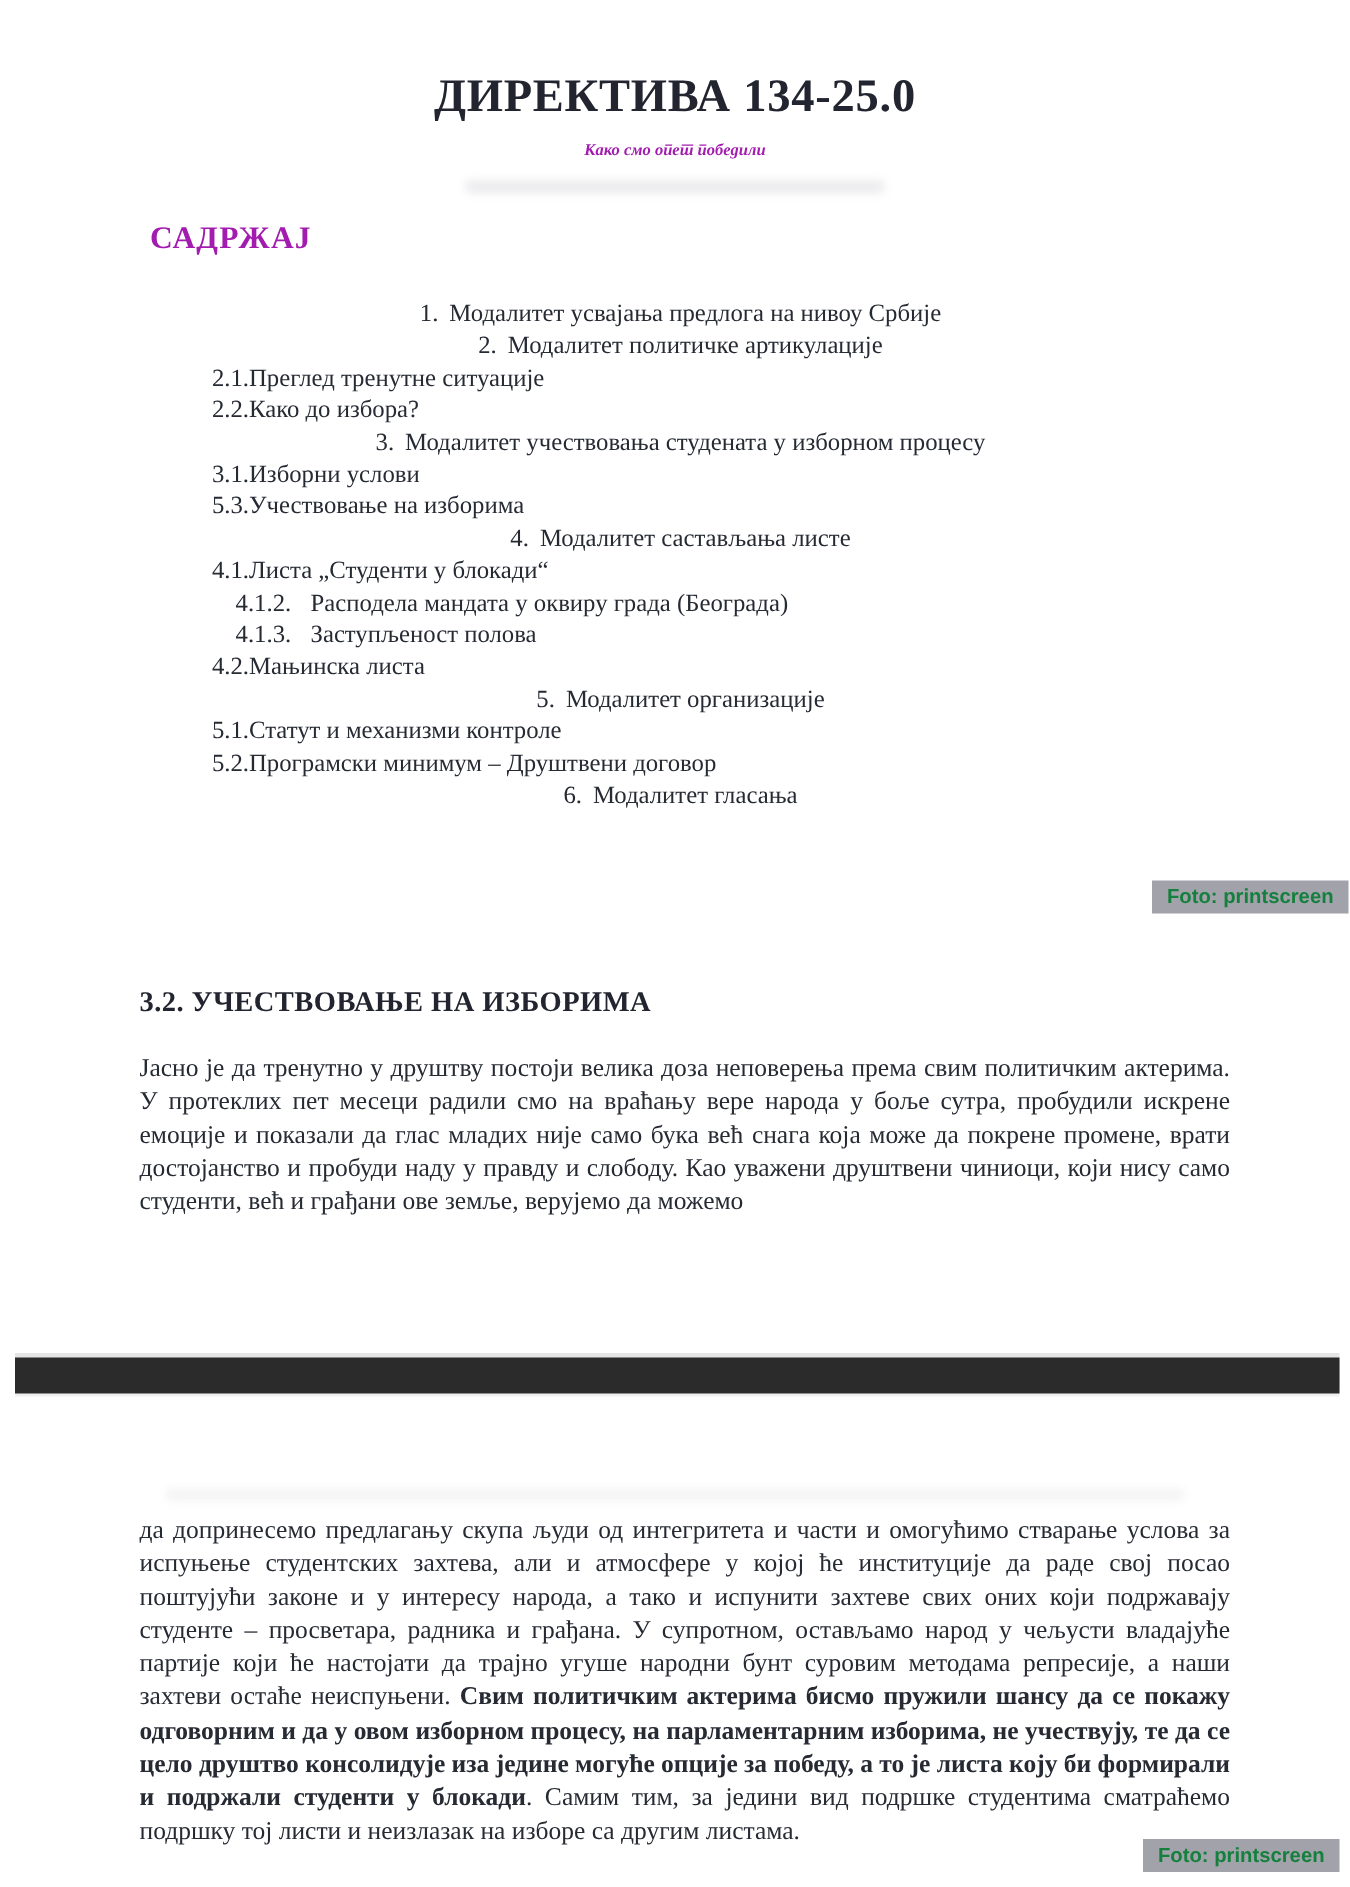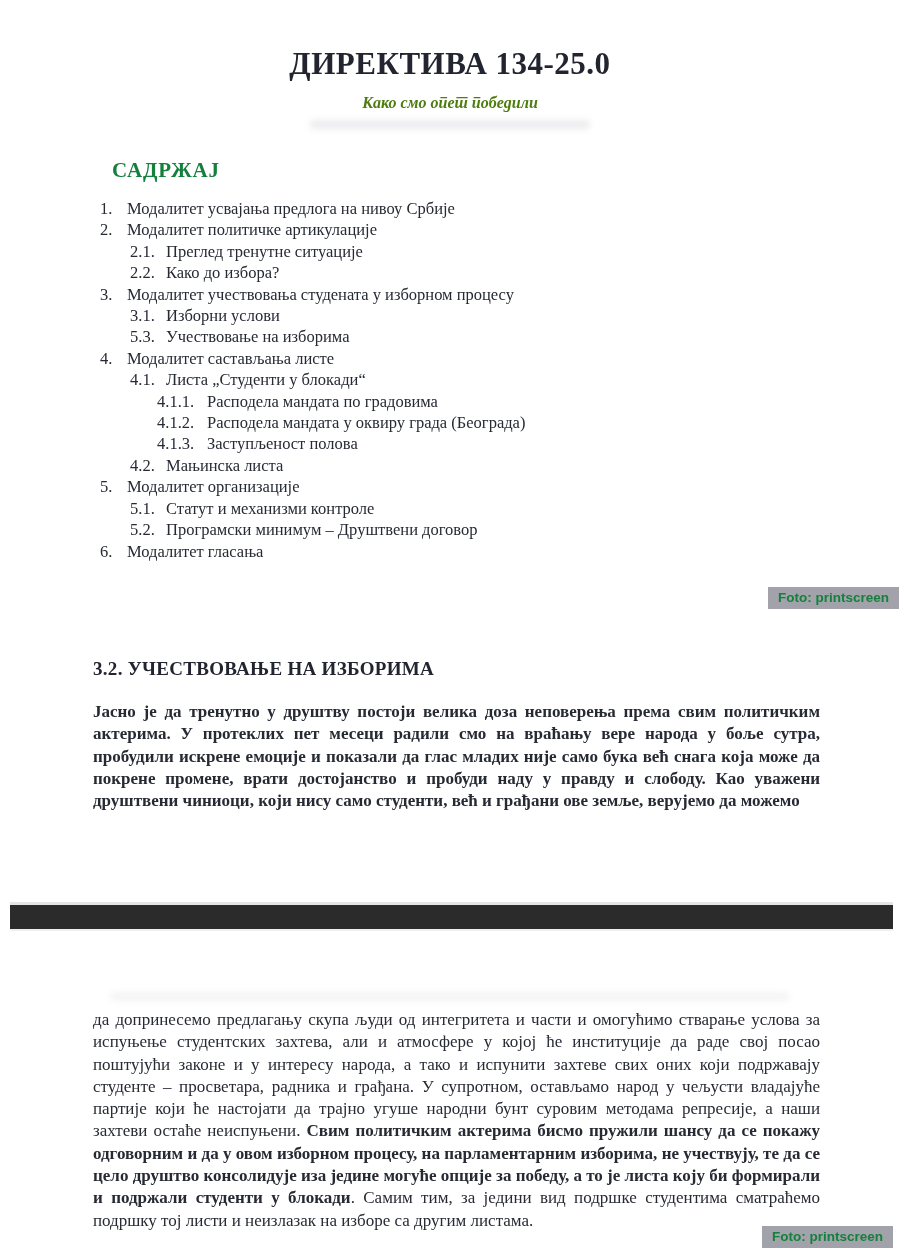--- a/index.html
+++ b/index.html
@@ -19,55 +19,55 @@
     text-align: center;
     font-size: 31px;
     font-weight: bold;
     letter-spacing: 0.5px;
     color: #22252f;
   }
   .doc-subtitle {
     position: absolute;
     top: 94px; left: 0; right: 0;
     text-align: center;
-    font-size: 16px;
+    font-size: 11px;
     font-weight: bold;
     font-style: italic;
-    color: #4d7c0f;
+    color: #a21caf;
   }
   .ghost {
     position: absolute;
     background: rgba(70, 72, 84, 0.10);
     filter: blur(3px);
     border-radius: 4px;
   }
   .ghost-1 { top: 120px; left: 310px; width: 280px; height: 9px; }
   .ghost-2 { top: 992px; left: 110px; width: 680px; height: 9px; opacity: 0.55; }
   .toc-heading {
     position: absolute;
     top: 146px; left: 100px;
-    margin: 12px;
+    margin: 0;
     font-size: 21px;
     font-weight: bold;
     letter-spacing: 0.8px;
-    color: #15803d;
+    color: #a21caf;
   }
   .toc {
     position: absolute;
     top: 198px; left: 100px;
     width: 700px;
     font-size: 16.5px;
     line-height: 21.4px;
   }
   .toc-row { white-space: nowrap; }
   .toc-row .num { display: inline-block; }
-  .toc-row.lvl1 { padding-left: 0; }
+  .toc-row.lvl1 { padding-left: 0; text-align: center; }
   .toc-row.lvl1 .num { width: 27px; }
   .toc-row.lvl2 { padding-left: 30px; }
-  .toc-row.lvl2 .num { width: 36px; }
+  .toc-row.lvl2 .num { width: 36px; text-align: right; }
   .toc-row.lvl3 { padding-left: 57px; }
   .toc-row.lvl3 .num { width: 50px; }
   .badge {
     position: absolute;
     background: rgba(144, 146, 155, 0.85);
     color: #15803d;
     font-family: "Liberation Sans", "DejaVu Sans", sans-serif;
     font-weight: bold;
     font-size: 13.5px;
     padding: 3px 10px 4px 10px;
@@ -87,21 +87,21 @@
   .para {
     position: absolute;
     left: 93px;
     width: 727px;
     margin: 0;
     font-size: 17px;
     line-height: 22.3px;
     text-align: justify;
     color: #262a33;
   }
-  .para-1 { top: 701px; font-weight: bold; }
+  .para-1 { top: 701px; }
   .para-2 { top: 1009px; }
   .para .bold { font-weight: bold; }
   .divider-bar {
     position: absolute;
     top: 905px; left: 10px;
     width: 883px;
     height: 24px;
     background: #2b2b2b;
     box-shadow: 0 -3px 0 rgba(0,0,0,0.10), 0 2px 0 rgba(0,0,0,0.06);
   }
@@ -120,21 +120,20 @@
   <div class="toc">
     <div class="toc-row lvl1"><span class="num">1.</span><span class="lbl">Модалитет усвајања предлога на нивоу Србије</span></div>
     <div class="toc-row lvl1"><span class="num">2.</span><span class="lbl">Модалитет политичке артикулације</span></div>
     <div class="toc-row lvl2"><span class="num">2.1.</span><span class="lbl">Преглед тренутне ситуације</span></div>
     <div class="toc-row lvl2"><span class="num">2.2.</span><span class="lbl">Како до избора?</span></div>
     <div class="toc-row lvl1"><span class="num">3.</span><span class="lbl">Модалитет учествовања студената у изборном процесу</span></div>
     <div class="toc-row lvl2"><span class="num">3.1.</span><span class="lbl">Изборни услови</span></div>
     <div class="toc-row lvl2"><span class="num">5.3.</span><span class="lbl">Учествовање на изборима</span></div>
     <div class="toc-row lvl1"><span class="num">4.</span><span class="lbl">Модалитет састављања листе</span></div>
     <div class="toc-row lvl2"><span class="num">4.1.</span><span class="lbl">Листа „Студенти у блокади“</span></div>
-    <div class="toc-row lvl3"><span class="num">4.1.1.</span><span class="lbl">Расподела мандата по градовима</span></div>
     <div class="toc-row lvl3"><span class="num">4.1.2.</span><span class="lbl">Расподела мандата у оквиру града (Београда)</span></div>
     <div class="toc-row lvl3"><span class="num">4.1.3.</span><span class="lbl">Заступљеност полова</span></div>
     <div class="toc-row lvl2"><span class="num">4.2.</span><span class="lbl">Мањинска листа</span></div>
     <div class="toc-row lvl1"><span class="num">5.</span><span class="lbl">Модалитет организације</span></div>
     <div class="toc-row lvl2"><span class="num">5.1.</span><span class="lbl">Статут и механизми контроле</span></div>
     <div class="toc-row lvl2"><span class="num">5.2.</span><span class="lbl">Програмски минимум – Друштвени договор</span></div>
     <div class="toc-row lvl1"><span class="num">6.</span><span class="lbl">Модалитет гласања</span></div>
   </div>
 
   <div class="badge badge-1">Foto: printscreen</div>

